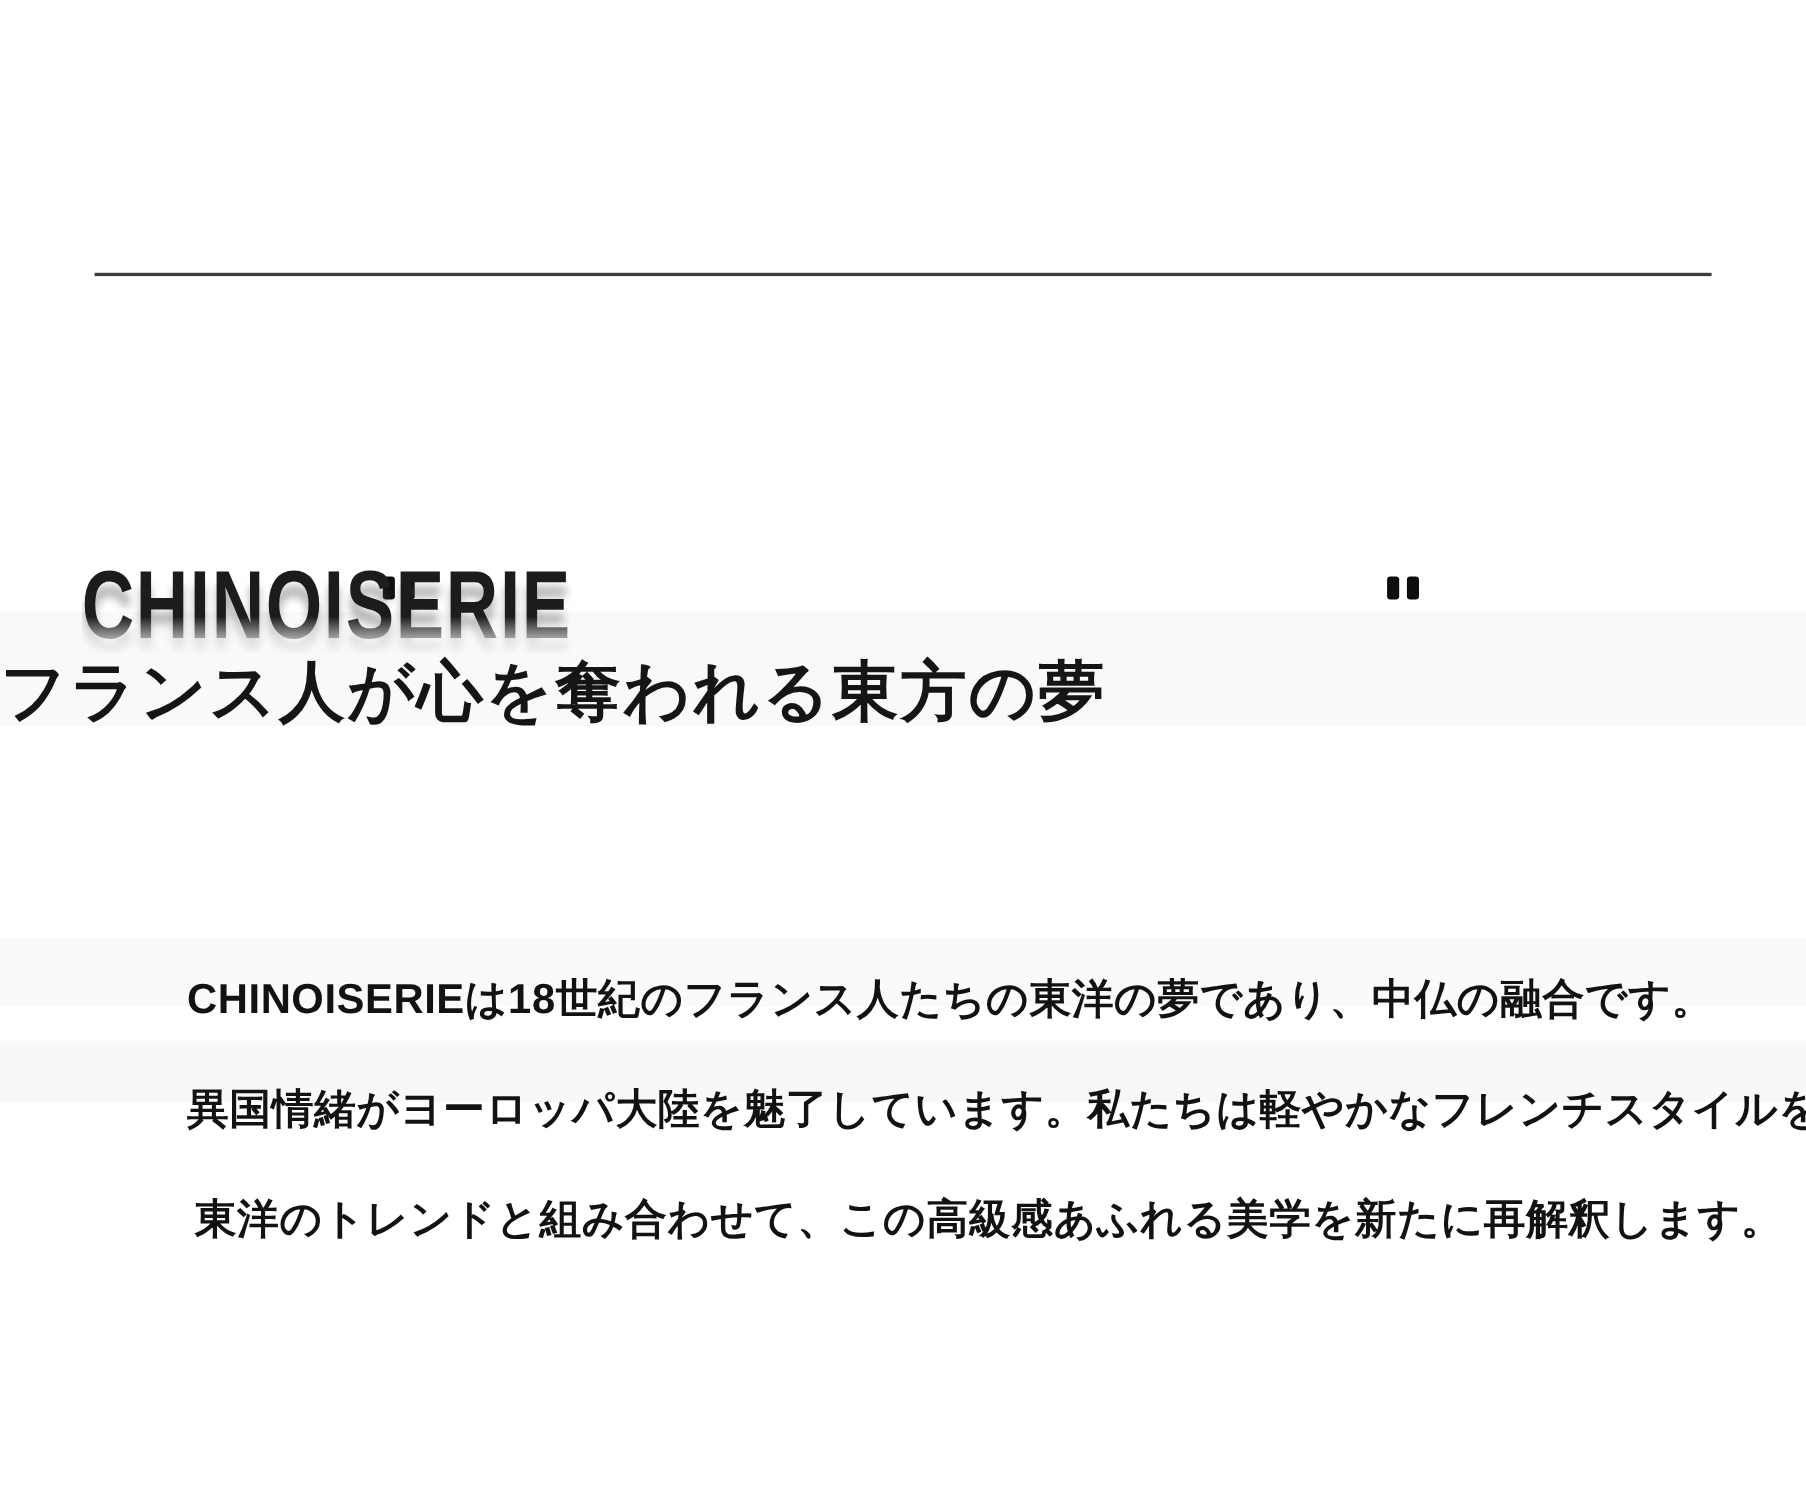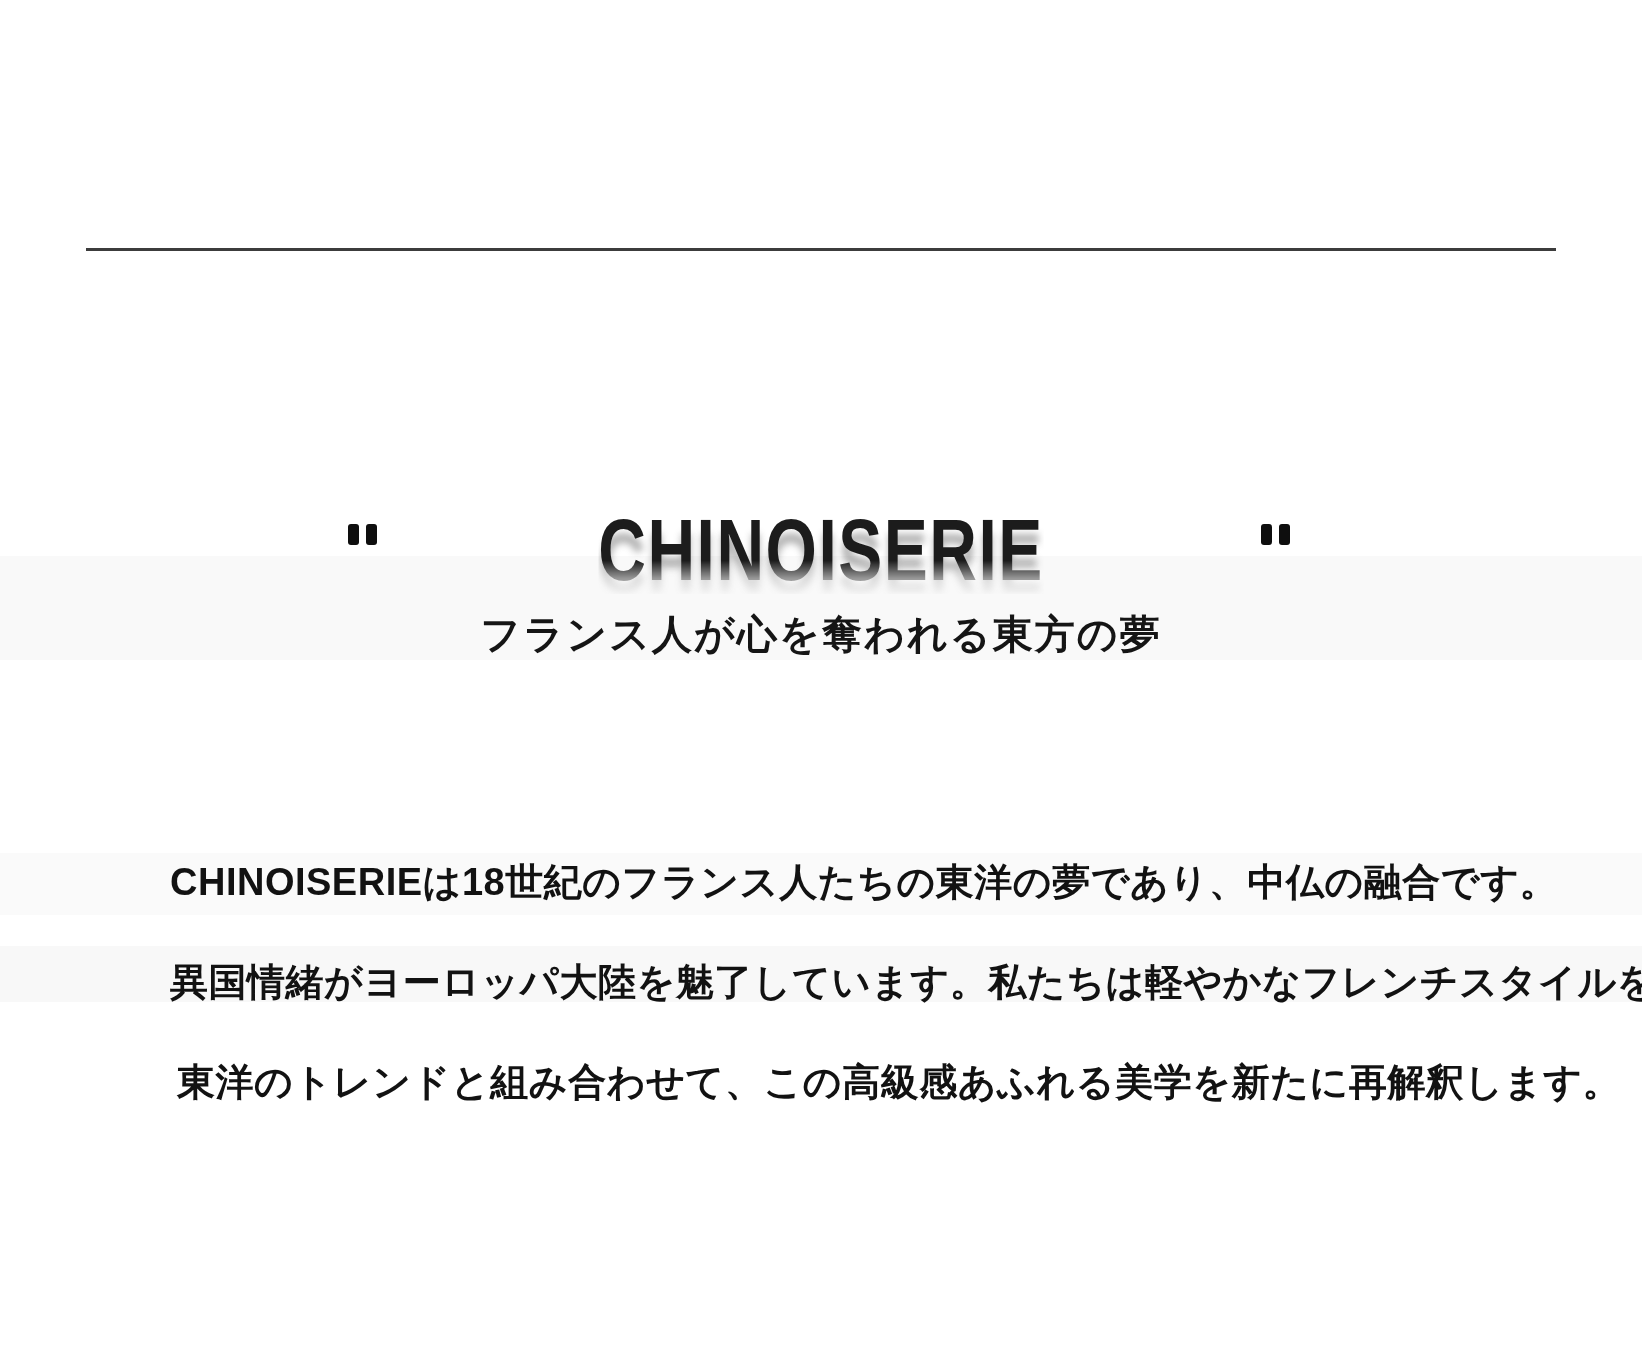--- a/index.html
+++ b/index.html
@@ -36,21 +36,20 @@
     height: 3px;
     background: #3c3c3c;
   }
 
   
   .hero {
     position: absolute;
     top: 506px;
     left: 0;
     right: 0;
-    text-align: center;
   }
   .quote-mark {
     position: absolute;
     top: 18px;
     display: flex;
     gap: 7px;
   }
   .quote-mark.open  { left: 348px; }
   .quote-mark.close { right: 352px; }
   .quote-bar {
@@ -70,32 +69,33 @@
     transform: scaleX(0.75);
     transform-origin: center;
     white-space: nowrap;
     text-shadow: 0 14px 9px rgba(70,70,70,0.40);
     -webkit-mask-image: linear-gradient(180deg, #000 0%, #000 62%, rgba(0,0,0,0.45) 82%, rgba(0,0,0,0.12) 100%);
     mask-image: linear-gradient(180deg, #000 0%, #000 62%, rgba(0,0,0,0.45) 82%, rgba(0,0,0,0.12) 100%);
   }
 
   .hero-subtitle {
     margin-top: 14px;
-    font-size: 40px;
+    font-size: 60px;
     line-height: 52px;
     font-weight: 700;
     letter-spacing: 2px;
     color: #151515;
     white-space: nowrap;
+    font-family: Liberation Mono, monospace;
   }
 
   
   .body-copy {
     position: absolute;
-    top: 861px;
+    top: 888px;
     left: 170px;
     right: 0;
     overflow: hidden;
   }
   .body-copy p {
     margin: 0 0 58px 0;
     font-size: 38px;
     line-height: 42px;
     font-weight: 700;
     letter-spacing: 0.5px;

